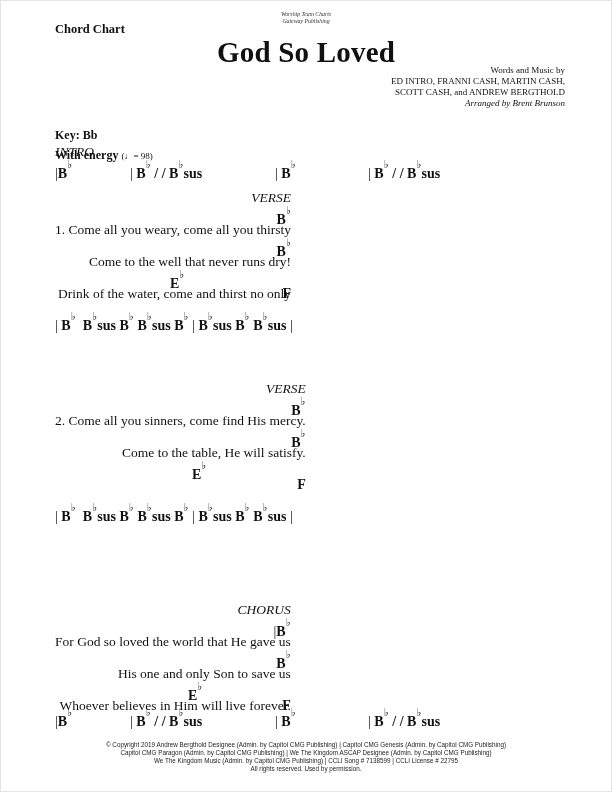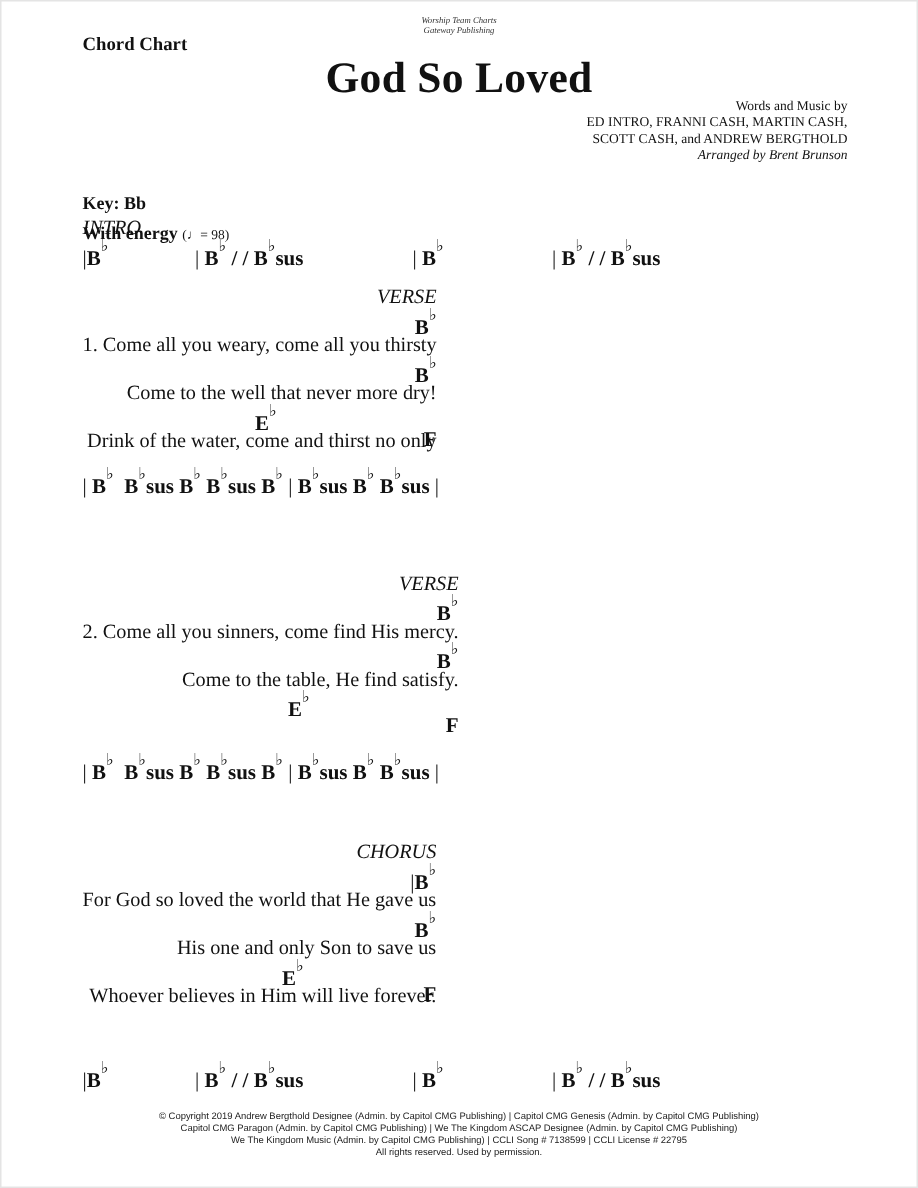--- a/index.html
+++ b/index.html
@@ -82,43 +82,43 @@
   <span class="cell" style="left:75px"><span class="bar">|</span> B<sup class="flat">♭</sup> / / B<sup class="flat">♭</sup>sus</span>
   <span class="cell" style="left:220px"><span class="bar">|</span> B<sup class="flat">♭</sup></span>
   <span class="cell" style="left:313px"><span class="bar">|</span> B<sup class="flat">♭</sup> / / B<sup class="flat">♭</sup>sus</span>
 </div>
 
 <div class="sec" style="top:190px">
   <div class="sec-label">VERSE</div>
   <div class="line chords indent-v">B<sup class="flat">♭</sup></div>
   <div class="line lyric">1. Come all you weary, come all you thirsty</div>
   <div class="line chords">B<sup class="flat">♭</sup></div>
-  <div class="line lyric">Come to the well that never more dry!</div>
+  <div class="line lyric">Come to the well that never runs dry!</div>
   <div class="line chords">
     <span>F</span>
     <span class="c2" style="left:115px">E<sup class="flat">♭</sup></span>
   </div>
   <div class="line lyric">Drink of the water, come and thirst no only</div>
 </div>
 <div class="turnaround" style="top:312px"><span class="bar">|</span> B<sup class="flat">♭</sup>  B<sup class="flat">♭</sup>sus B<sup class="flat">♭</sup> B<sup class="flat">♭</sup>sus B<sup class="flat">♭</sup> <span class="bar">|</span> B<sup class="flat">♭</sup>sus B<sup class="flat">♭</sup> B<sup class="flat">♭</sup>sus <span class="bar">|</span></div>
 
 <div class="sec" style="top:381px">
   <div class="sec-label">VERSE</div>
   <div class="line chords indent-v">B<sup class="flat">♭</sup></div>
   <div class="line lyric">2. Come all you sinners, come find His mercy.</div>
   <div class="line chords">B<sup class="flat">♭</sup></div>
-  <div class="line lyric">Come to the table, He find satisfy.</div>
+  <div class="line lyric">Come to the table, He will satisfy.</div>
   <div class="line chords">
     <span>F</span>
     <span class="c2" style="left:137px">E<sup class="flat">♭</sup></span>
   </div>
 </div>
 <div class="turnaround" style="top:503px"><span class="bar">|</span> B<sup class="flat">♭</sup>  B<sup class="flat">♭</sup>sus B<sup class="flat">♭</sup> B<sup class="flat">♭</sup>sus B<sup class="flat">♭</sup> <span class="bar">|</span> B<sup class="flat">♭</sup>sus B<sup class="flat">♭</sup> B<sup class="flat">♭</sup>sus <span class="bar">|</span></div>
 
-<div class="sec" style="top:560px">
+<div class="sec" style="top:602px">
   <div class="sec-label">CHORUS</div>
   <div class="line chords indent-c"><span class="bar">|</span>B<sup class="flat">♭</sup></div>
   <div class="line lyric">For God so loved the world that He gave us</div>
   <div class="line chords">B<sup class="flat">♭</sup></div>
   <div class="line lyric">His one and only Son to save us</div>
   <div class="line chords">
     <span>F</span>
     <span class="c2" style="left:133px">E<sup class="flat">♭</sup></span>
   </div>
   <div class="line lyric">Whoever believes in Him will live forever.</div>

